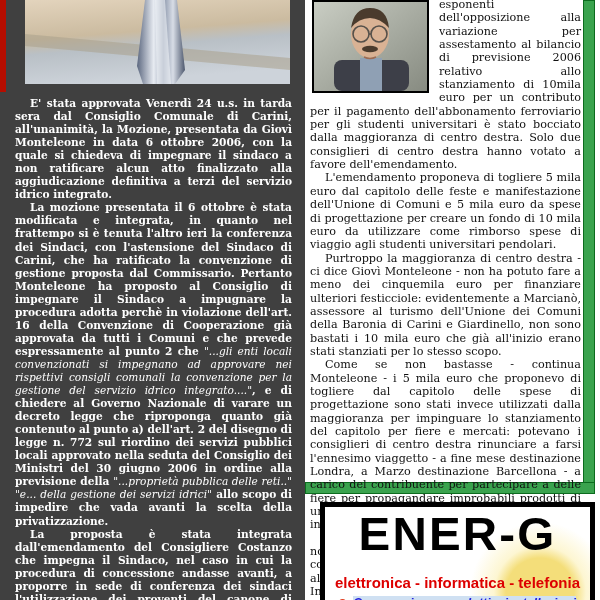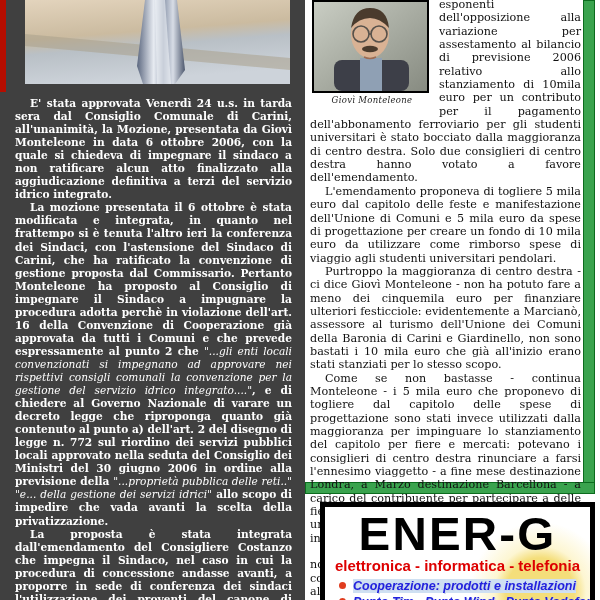--- a/index.html
+++ b/index.html
@@ -25,21 +25,21 @@
   .portrait{display:block;width:113px;height:89px;border:2px solid #000;background:#9aa096;}
   .caption{display:block;font-style:italic;font-size:8.5px;color:#222;margin-top:1px;letter-spacing:.3px;}
   
   .ad{position:absolute;left:15px;top:502px;width:275px;height:130px;border:5px solid #000;
       box-sizing:border-box;background:#ffffff;overflow:hidden;
       background-image:radial-gradient(circle at 215px 85px, #f4de7a 0 34px, #fdf6d2 46px, #ffffff 70px);}
   .ad-brand{font-family:"Liberation Sans", sans-serif;font-weight:bold;color:#000;
             font-size:44px;text-align:center;letter-spacing:2px;line-height:46px;margin-top:3px;
             transform:scale(1.08,1.05);transform-origin:center top;}
   .ad-tagline{font-family:"Liberation Sans", sans-serif;font-weight:bold;color:#dd0000;
-              font-size:15px;text-align:center;margin-top:1px;}
+              font-size:15px;text-align:center;margin-top:18px;}
   .ad-bullets{margin:5px 0 0 14px;padding:0;list-style:none;}
   .ad-bullets li{font-family:"Liberation Sans", sans-serif;font-weight:bold;font-style:italic;
                  color:#2222dd;font-size:12.5px;line-height:15.5px;text-shadow:1px 1px 0 #c9d4ea;
                  white-space:nowrap;}
   .dot{display:inline-block;width:7px;height:7px;border-radius:50%;background:#e03c1e;
        margin-right:7px;vertical-align:1px;text-shadow:none;}
   .hl{background:#cfe0f2;}
 </style>
 </head>
 <body>
@@ -96,21 +96,20 @@
           <rect x="20" y="58" width="75" height="31" rx="8" fill="#3d3f48"></rect>
           <rect x="46" y="56" width="22" height="33" fill="#8fa0b4"></rect>
           <ellipse cx="56" cy="32" rx="19" ry="24" fill="#d9b294"></ellipse>
           <path d="M37,26 Q40,6 56,6 Q73,6 75,26 Q66,16 56,16 Q45,16 37,26 Z" fill="#4a3b2d"></path>
           <circle cx="47" cy="32" r="8" fill="none" stroke="#55504a" stroke-width="1.6"></circle>
           <circle cx="65" cy="32" r="8" fill="none" stroke="#55504a" stroke-width="1.6"></circle>
           <line x1="55" y1="32" x2="57" y2="32" stroke="#55504a" stroke-width="1.6"></line>
           <ellipse cx="56" cy="47" rx="8" ry="3.2" fill="#4a3b2d"></ellipse>
           <path d="M50,55 Q56,58 62,55" stroke="#9c6b52" stroke-width="1.4" fill="none"></path>
         </svg>
-        <span class="caption">Giovì Monteleone</span>
       </div>
       <p class="first"><span>esponenti dell'opposizione alla variazione per assestamento al bilancio di previsione 2006 relativo allo stanziamento di 10mila euro per un contributo per il pagamento dell'abbonamento ferroviario per gli studenti universitari è stato bocciato dalla maggioranza di centro destra. Solo due consiglieri di centro destra hanno votato a favore dell'emendamento.</span></p>
       <p><span>L'emendamento proponeva di togliere 5 mila euro dal capitolo delle feste e manifestazione dell'Unione di Comuni e 5 mila euro da spese di progettazione per creare un fondo di 10 mila euro da utilizzare come rimborso spese di viaggio agli studenti universitari pendolari.</span></p>
       <p><span>Purtroppo la maggioranza di centro destra - ci dice Giovì Monteleone - non ha potuto fare a meno dei cinquemila euro per finanziare ulteriori festicciole: evidentemente a Marcianò, assessore al turismo dell'Unione dei Comuni della Baronia di Carini e Giardinello, non sono bastati i 10 mila euro che già all'inizio erano stati stanziati per lo stesso scopo.</span></p>
       <p><span>Come se non bastasse - continua Monteleone - i 5 mila euro che proponevo di togliere dal capitolo delle spese di progettazione sono stati invece utilizzati dalla maggioranza per impinguare lo stanziamento del capitolo per fiere e mercati: potevano i consiglieri di centro destra rinunciare a farsi l'ennesimo viaggetto - a fine mese destinazione Londra, a Marzo destinazione Barcellona - a carico del contribuente per partecipare a delle fiere per propagandare improbabili prodotti di un'economia (agricoltura e artigianato) ormai inesistente nel nostro territorio?</span></p>
       <p><span>Nel frattempo bisogna sottolineare che nonostante tutto si è attivata la procedura per comunque istituire il fondo per il contributo alle spese di viaggio per universitari pendolari. Infatti nella stessa seduta Giovì Monteleone ha presentato all'Ufficio di Presidenza una proposta di </span></p>
     </div>
 
     <div class="ad">
       <div class="ad-brand">ENER-G</div>

